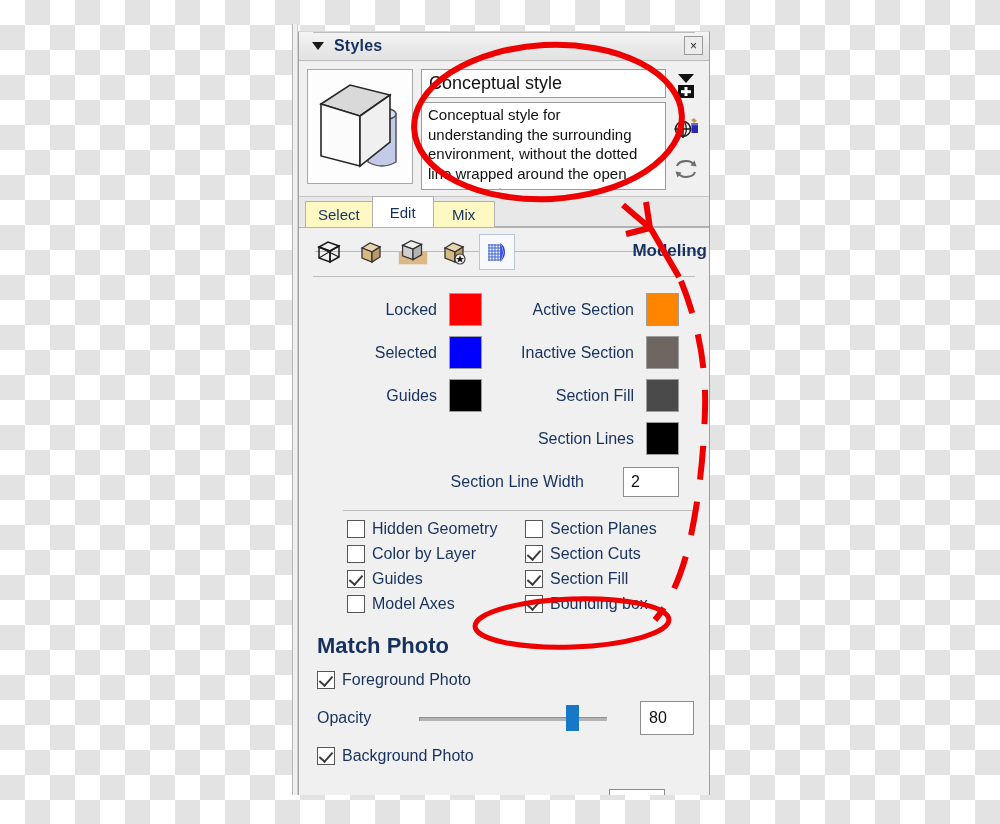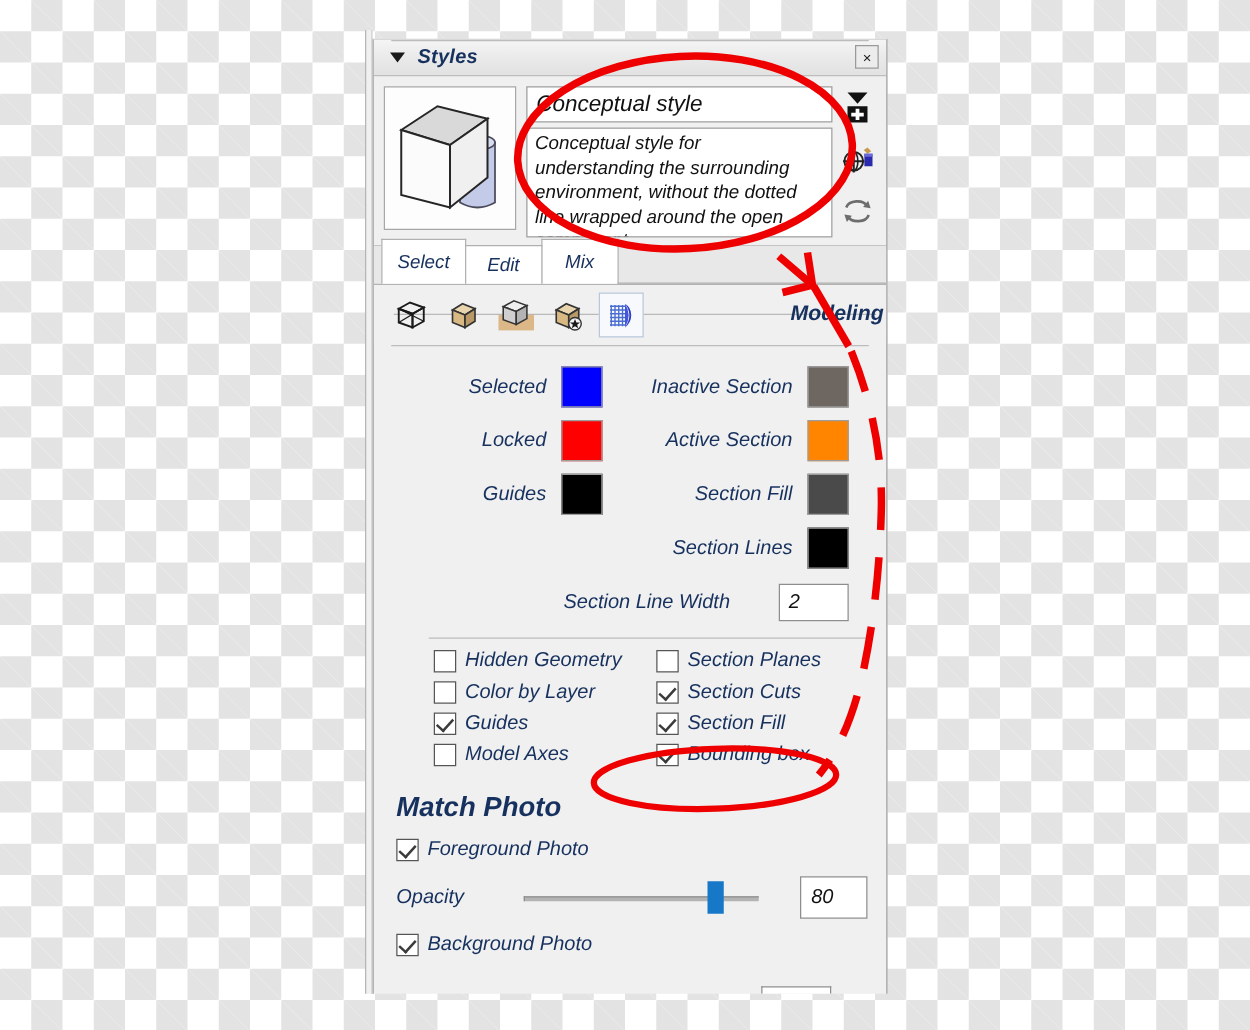--- a/index.html
+++ b/index.html
@@ -16,21 +16,20 @@
       linear-gradient(45deg, #e3e3e3 25%, transparent 25%, transparent 75%, #e3e3e3 75%),
       linear-gradient(45deg, #e3e3e3 25%, transparent 25%, transparent 75%, #e3e3e3 75%);
     background-size: 50px 50px;
     background-position: 0 0, 25px 25px;
   }
 
   #stage {
     position: relative;
     width: 1000px;
     height: 824px;
-    font-style: italic;
   }
 
   
   .panel {
     position: absolute;
     left: 298px;
     top: 31px;
     width: 412px;
     height: 764px;
     background: #f0f0f0;
@@ -164,25 +163,25 @@
     position: relative;
     height: 31px;
     background: #e8e8e8;
     padding-left: 6px;
     display: flex;
     align-items: flex-end;
     border-bottom: 1px solid #b3b3b3;
     box-sizing: border-box;
   }
   .tab {
-    height: 36px;
+    height: 26px;
     min-width: 62px;
     padding: 0 12px;
     margin-right: -1px;
-    background: #ffffff;
+    background: #fef9c3;
     border: 1px solid #b0b0b0;
     border-bottom: none;
     box-sizing: border-box;
     display: flex;
     align-items: center;
     justify-content: center;
     font-size: 15px;
     color: #17315e;
   }
   .tab.active {
@@ -551,37 +550,37 @@
       </div>
 
       <div class="modeling-label">Modeling</div>
     </div>
 
     <div class="colors">
       <div class="sep-line" style="top:0px;"></div>
 
       <div class="crow">
         <div class="cgroup left">
+          <div class="clabel">Locked</div>
+          <div class="swatch" style="background:#ff0000"></div>
+        </div>
+        <div class="cgroup right">
+          <div class="clabel">Active Section</div>
+          <div class="swatch" style="background:#ff8400"></div>
+        </div>
+      </div>
+
+      <div class="crow">
+        <div class="cgroup left">
           <div class="clabel">Selected</div>
           <div class="swatch" style="background:#0000ff"></div>
         </div>
         <div class="cgroup right">
           <div class="clabel">Inactive Section</div>
           <div class="swatch" style="background:#6e6660"></div>
-        </div>
-      </div>
-
-      <div class="crow">
-        <div class="cgroup left">
-          <div class="clabel">Locked</div>
-          <div class="swatch" style="background:#ff0000"></div>
-        </div>
-        <div class="cgroup right">
-          <div class="clabel">Active Section</div>
-          <div class="swatch" style="background:#ff8400"></div>
         </div>
       </div>
 
       <div class="crow">
         <div class="cgroup left">
           <div class="clabel">Guides</div>
           <div class="swatch" style="background:#000000"></div>
         </div>
         <div class="cgroup right">
           <div class="clabel">Section Fill</div>

